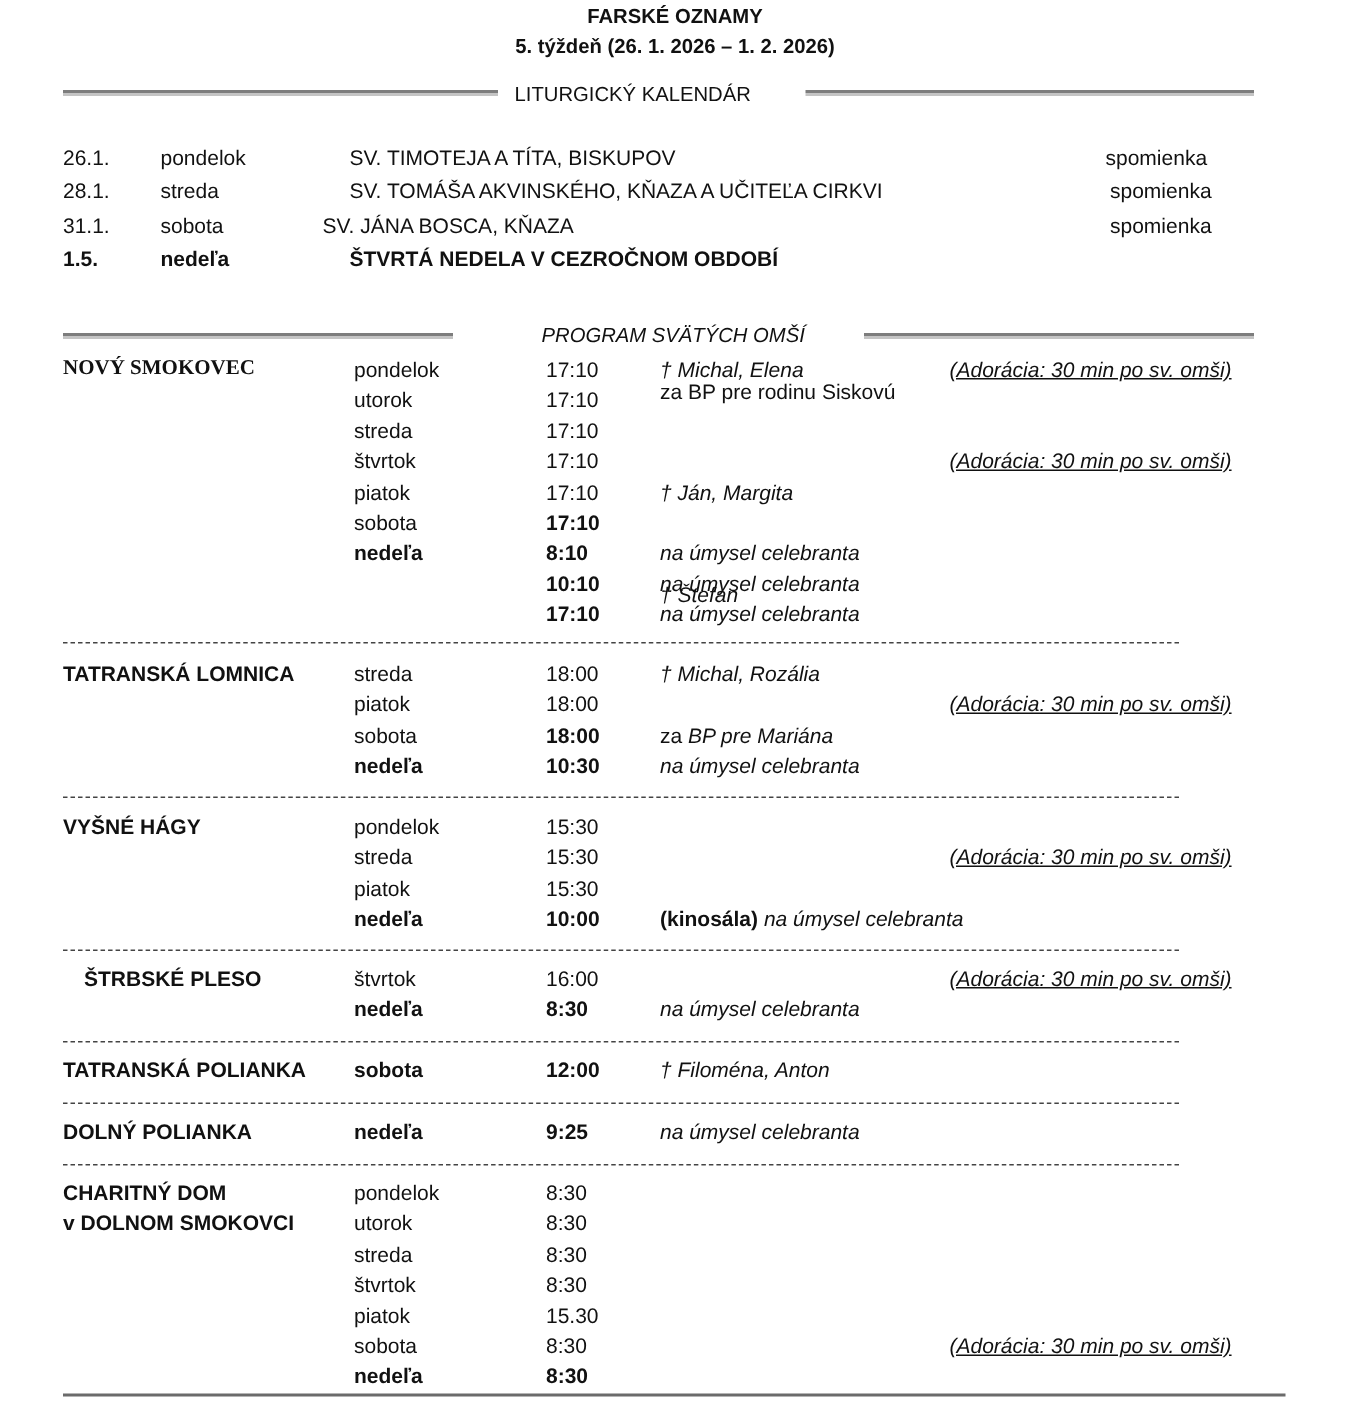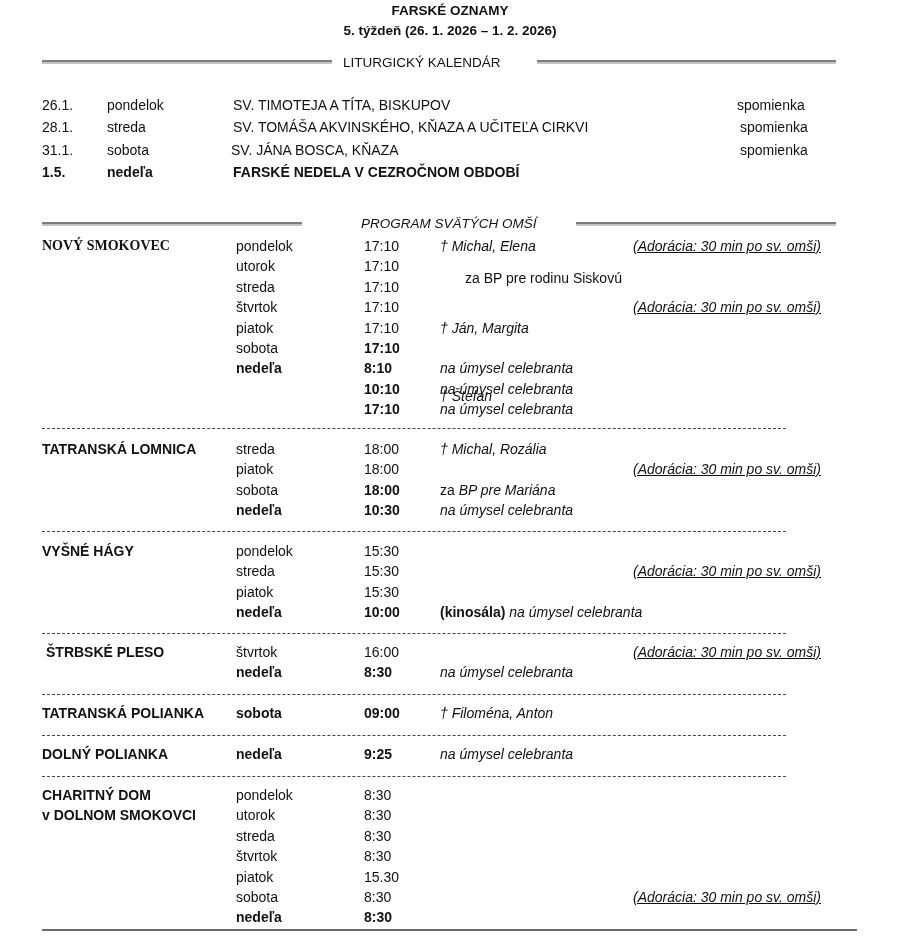--- a/index.html
+++ b/index.html
@@ -30,41 +30,41 @@
     <div class="cell" style="left:42px;top:97px;">26.1.</div>
        <div class="cell" style="left:107px;top:97px;">pondelok</div>
        <div class="cell" style="left:233px;top:97px;">SV. TIMOTEJA A TÍTA, BISKUPOV</div>
        <div class="cell" style="left:737px;top:97px;">spomienka</div>
     <div class="cell" style="left:42px;top:119px;">28.1.</div>
        <div class="cell" style="left:107px;top:119px;">streda</div>
        <div class="cell" style="left:233px;top:119px;">SV. TOMÁŠA AKVINSKÉHO, KŇAZA A UČITEĽA CIRKVI</div>
        <div class="cell" style="left:740px;top:119px;">spomienka</div>
     <div class="cell" style="left:42px;top:142px;">31.1.</div>
        <div class="cell" style="left:107px;top:142px;">sobota</div>
-       <div class="cell" style="left:231px;top:142px;text-align:center;">SV. JÁNA BOSCA, KŇAZA</div>
+       <div class="cell" style="left:215px;top:142px;text-align:center;">SV. JÁNA BOSCA, KŇAZA</div>
        <div class="cell" style="left:740px;top:142px;">spomienka</div>
     <div class="cell b" style="left:42px;top:164px;">1.5.</div>
        <div class="cell b" style="left:107px;top:164px;">nedeľa</div>
-       <div class="cell b" style="left:233px;top:164px;">FARSKÉ NEDELA V CEZROČNOM OBDOBÍ</div>
+       <div class="cell b" style="left:233px;top:164px;">ŠTVRTÁ NEDELA V CEZROČNOM OBDOBÍ</div>
        <div class="cell" style="left:740px;top:164px;"></div>
   </div>
 
 <div class="rule" style="left:42px;width:260px;top:222px;"></div>
 <div class="abs sec-head i" style="left:361px;top:216px;">PROGRAM SVÄTÝCH OMŠÍ</div>
 <div class="rule" style="left:576px;width:260px;top:222px;"></div>
 
 <div id="program">
     <div class="cell b" style="left:42px;top:238px;font-family:Liberation Serif, serif;">NOVÝ SMOKOVEC</div>
     <div class="cell" style="left:236px;top:238px;">pondelok</div>
         <div class="cell" style="left:364px;top:238px;">17:10</div>
     <div class="cell" style="left:440px;top:238px;"><span class="i">† Michal, Elena</span></div>
     <div class="cell adoracia" style="left:633px;top:238px;">(Adorácia: 30 min po sv. omši)</div>
     <div class="cell" style="left:236px;top:258px;">utorok</div>
         <div class="cell" style="left:364px;top:258px;">17:10</div>
-    <div class="cell" style="left:440px;top:270px;margin-left:25px;"><span class="">za BP pre rodinu Siskovú</span></div>
+    <div class="cell" style="left:440px;top:253px;"><span class="">za BP pre rodinu Siskovú</span></div>
     <div class="cell" style="left:236px;top:279px;">streda</div>
         <div class="cell" style="left:364px;top:279px;">17:10</div>
     <div class="cell" style="left:236px;top:299px;">štvrtok</div>
         <div class="cell" style="left:364px;top:299px;">17:10</div>
     <div class="cell adoracia" style="left:633px;top:299px;">(Adorácia: 30 min po sv. omši)</div>
     <div class="cell" style="left:236px;top:320px;">piatok</div>
         <div class="cell" style="left:364px;top:320px;">17:10</div>
     <div class="cell" style="left:440px;top:320px;"><span class="i">† Ján, Margita</span></div>
     <div class="cell" style="left:236px;top:340px;">sobota</div>
         <div class="cell b" style="left:364px;top:340px;">17:10</div>
@@ -95,30 +95,30 @@
     <div class="cell" style="left:236px;top:543px;">pondelok</div>
         <div class="cell" style="left:364px;top:543px;">15:30</div>
     <div class="cell" style="left:236px;top:563px;">streda</div>
         <div class="cell" style="left:364px;top:563px;">15:30</div>
     <div class="cell adoracia" style="left:633px;top:563px;">(Adorácia: 30 min po sv. omši)</div>
     <div class="cell" style="left:236px;top:584px;">piatok</div>
         <div class="cell" style="left:364px;top:584px;">15:30</div>
     <div class="cell b" style="left:236px;top:604px;">nedeľa</div>
         <div class="cell b" style="left:364px;top:604px;">10:00</div>
     <div class="cell" style="left:440px;top:604px;"><span class="b">(kinosála) </span><span class="i">na úmysel celebranta</span></div>
-    <div class="cell b" style="left:46px;top:644px;">ŠTRBSKÉ PLESO</div>
+    <div class="cell b" style="left:56px;top:644px;">ŠTRBSKÉ PLESO</div>
     <div class="cell" style="left:236px;top:644px;">štvrtok</div>
         <div class="cell" style="left:364px;top:644px;">16:00</div>
     <div class="cell adoracia" style="left:633px;top:644px;">(Adorácia: 30 min po sv. omši)</div>
     <div class="cell b" style="left:236px;top:664px;">nedeľa</div>
         <div class="cell b" style="left:364px;top:664px;">8:30</div>
     <div class="cell" style="left:440px;top:664px;"><span class="i">na úmysel celebranta</span></div>
     <div class="cell b" style="left:42px;top:705px;">TATRANSKÁ POLIANKA</div>
     <div class="cell b" style="left:236px;top:705px;">sobota</div>
-        <div class="cell b" style="left:364px;top:705px;">09:00</div>
+        <div class="cell b" style="left:364px;top:705px;">12:00</div>
     <div class="cell" style="left:440px;top:705px;"><span class="i">† Filoména, Anton</span></div>
     <div class="cell b" style="left:42px;top:746px;">DOLNÝ POLIANKA</div>
     <div class="cell b" style="left:236px;top:746px;">nedeľa</div>
         <div class="cell b" style="left:364px;top:746px;">9:25</div>
     <div class="cell" style="left:440px;top:746px;"><span class="i">na úmysel celebranta</span></div>
     <div class="cell b" style="left:42px;top:787px;">CHARITNÝ DOM</div>
     <div class="cell b" style="left:42px;top:807.4px;">v DOLNOM SMOKOVCI</div>
     <div class="cell" style="left:236px;top:787px;">pondelok</div>
         <div class="cell" style="left:364px;top:787px;">8:30</div>
     <div class="cell" style="left:236px;top:807px;">utorok</div>

